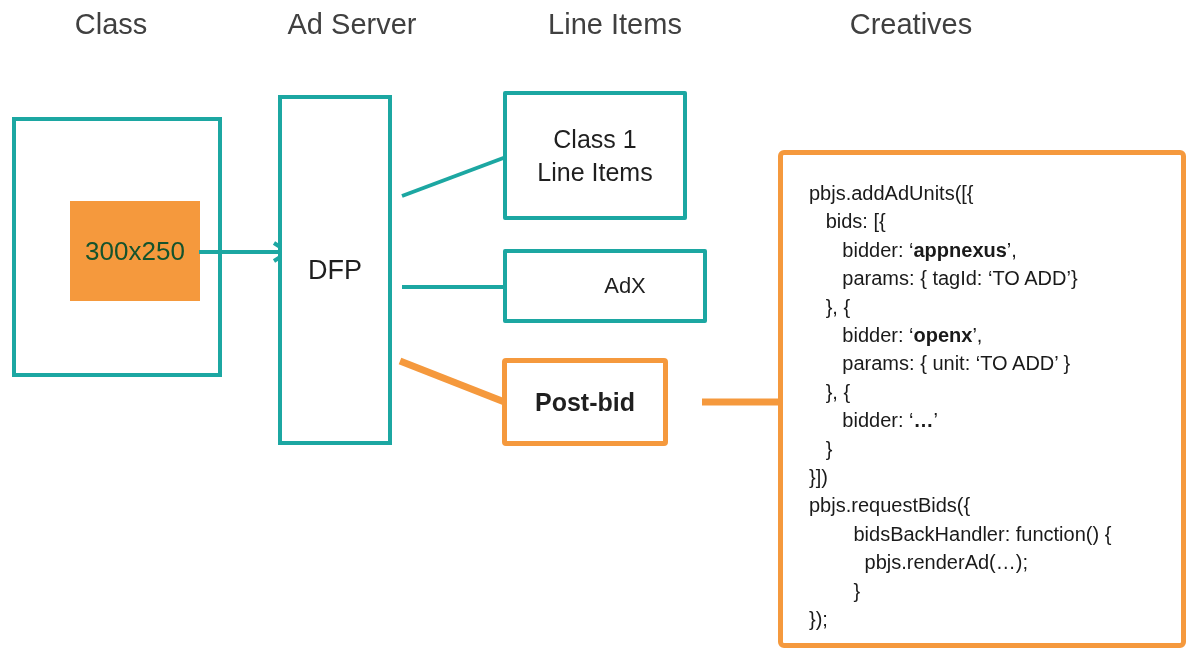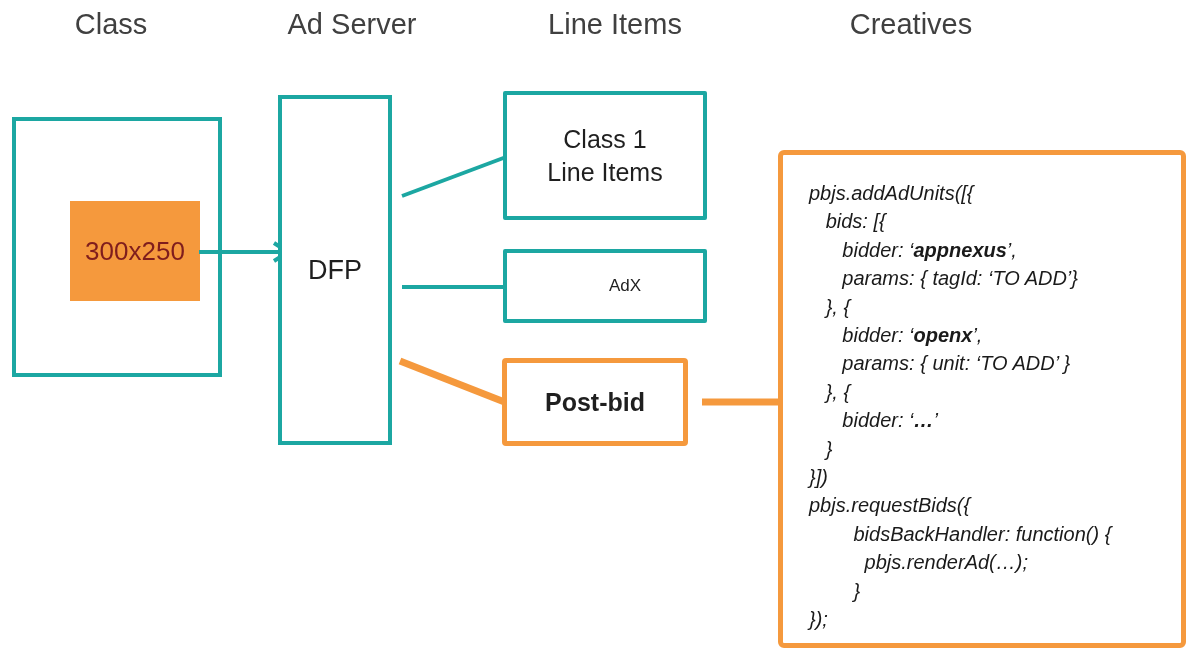--- a/index.html
+++ b/index.html
@@ -46,37 +46,36 @@
   .page-box {
     left: 12px; top: 117px; width: 210px; height: 260px;
     background: transparent;
     justify-content: flex-start;
   }
   .ad-slot {
     position: absolute;
     left: 54px; top: 80px; width: 130px; height: 100px;
     background: var(--orange, #F5993D);
     display: flex; align-items: center; justify-content: center;
-    color: #7f1d1d;
+    color: #14532d;
     font-size: 26px;
   }
   .dfp-box { left: 278px; top: 95px; width: 114px; height: 350px; font-size: 27px; }
-  .class1-box { left: 503px; top: 91px; width: 204px; height: 129px; font-size: 25px; line-height: 33px; border-radius: 2px; }
-  .adx-box { left: 503px; top: 249px; width: 204px; height: 74px; font-size: 17px; border-radius: 2px; padding-left: 40px; }
-  .postbid-box { left: 502px; top: 358px; width: 186px; height: 88px; font-size: 25px; font-weight: bold; border-radius: 4px; }
+  .class1-box { left: 503px; top: 91px; width: 184px; height: 129px; font-size: 25px; line-height: 33px; border-radius: 2px; }
+  .adx-box { left: 503px; top: 249px; width: 204px; height: 74px; font-size: 22px; border-radius: 2px; padding-left: 40px; }
+  .postbid-box { left: 502px; top: 358px; width: 166px; height: 88px; font-size: 25px; font-weight: bold; border-radius: 4px; }
   .creatives-box { left: 778px; top: 150px; width: 408px; height: 498px; border-radius: 6px; align-items: flex-start; justify-content: flex-start; }
   .code {
     margin: 0;
     padding: 24px 10px 0 26px;
     font-family: "Liberation Sans", sans-serif;
     font-size: 20px;
     line-height: 28.4px;
     color: var(--code_text, #1A1A1A);
     white-space: pre;
-    font-style: italic;
   }
   .code .b { font-weight: bold; }
 </style>
 </head>
 <body>
 
 <div class="canvas">
 
   <div class="heading" style="left:111px">Class</div>
   <div class="heading" style="left:352px">Ad Server</div>

